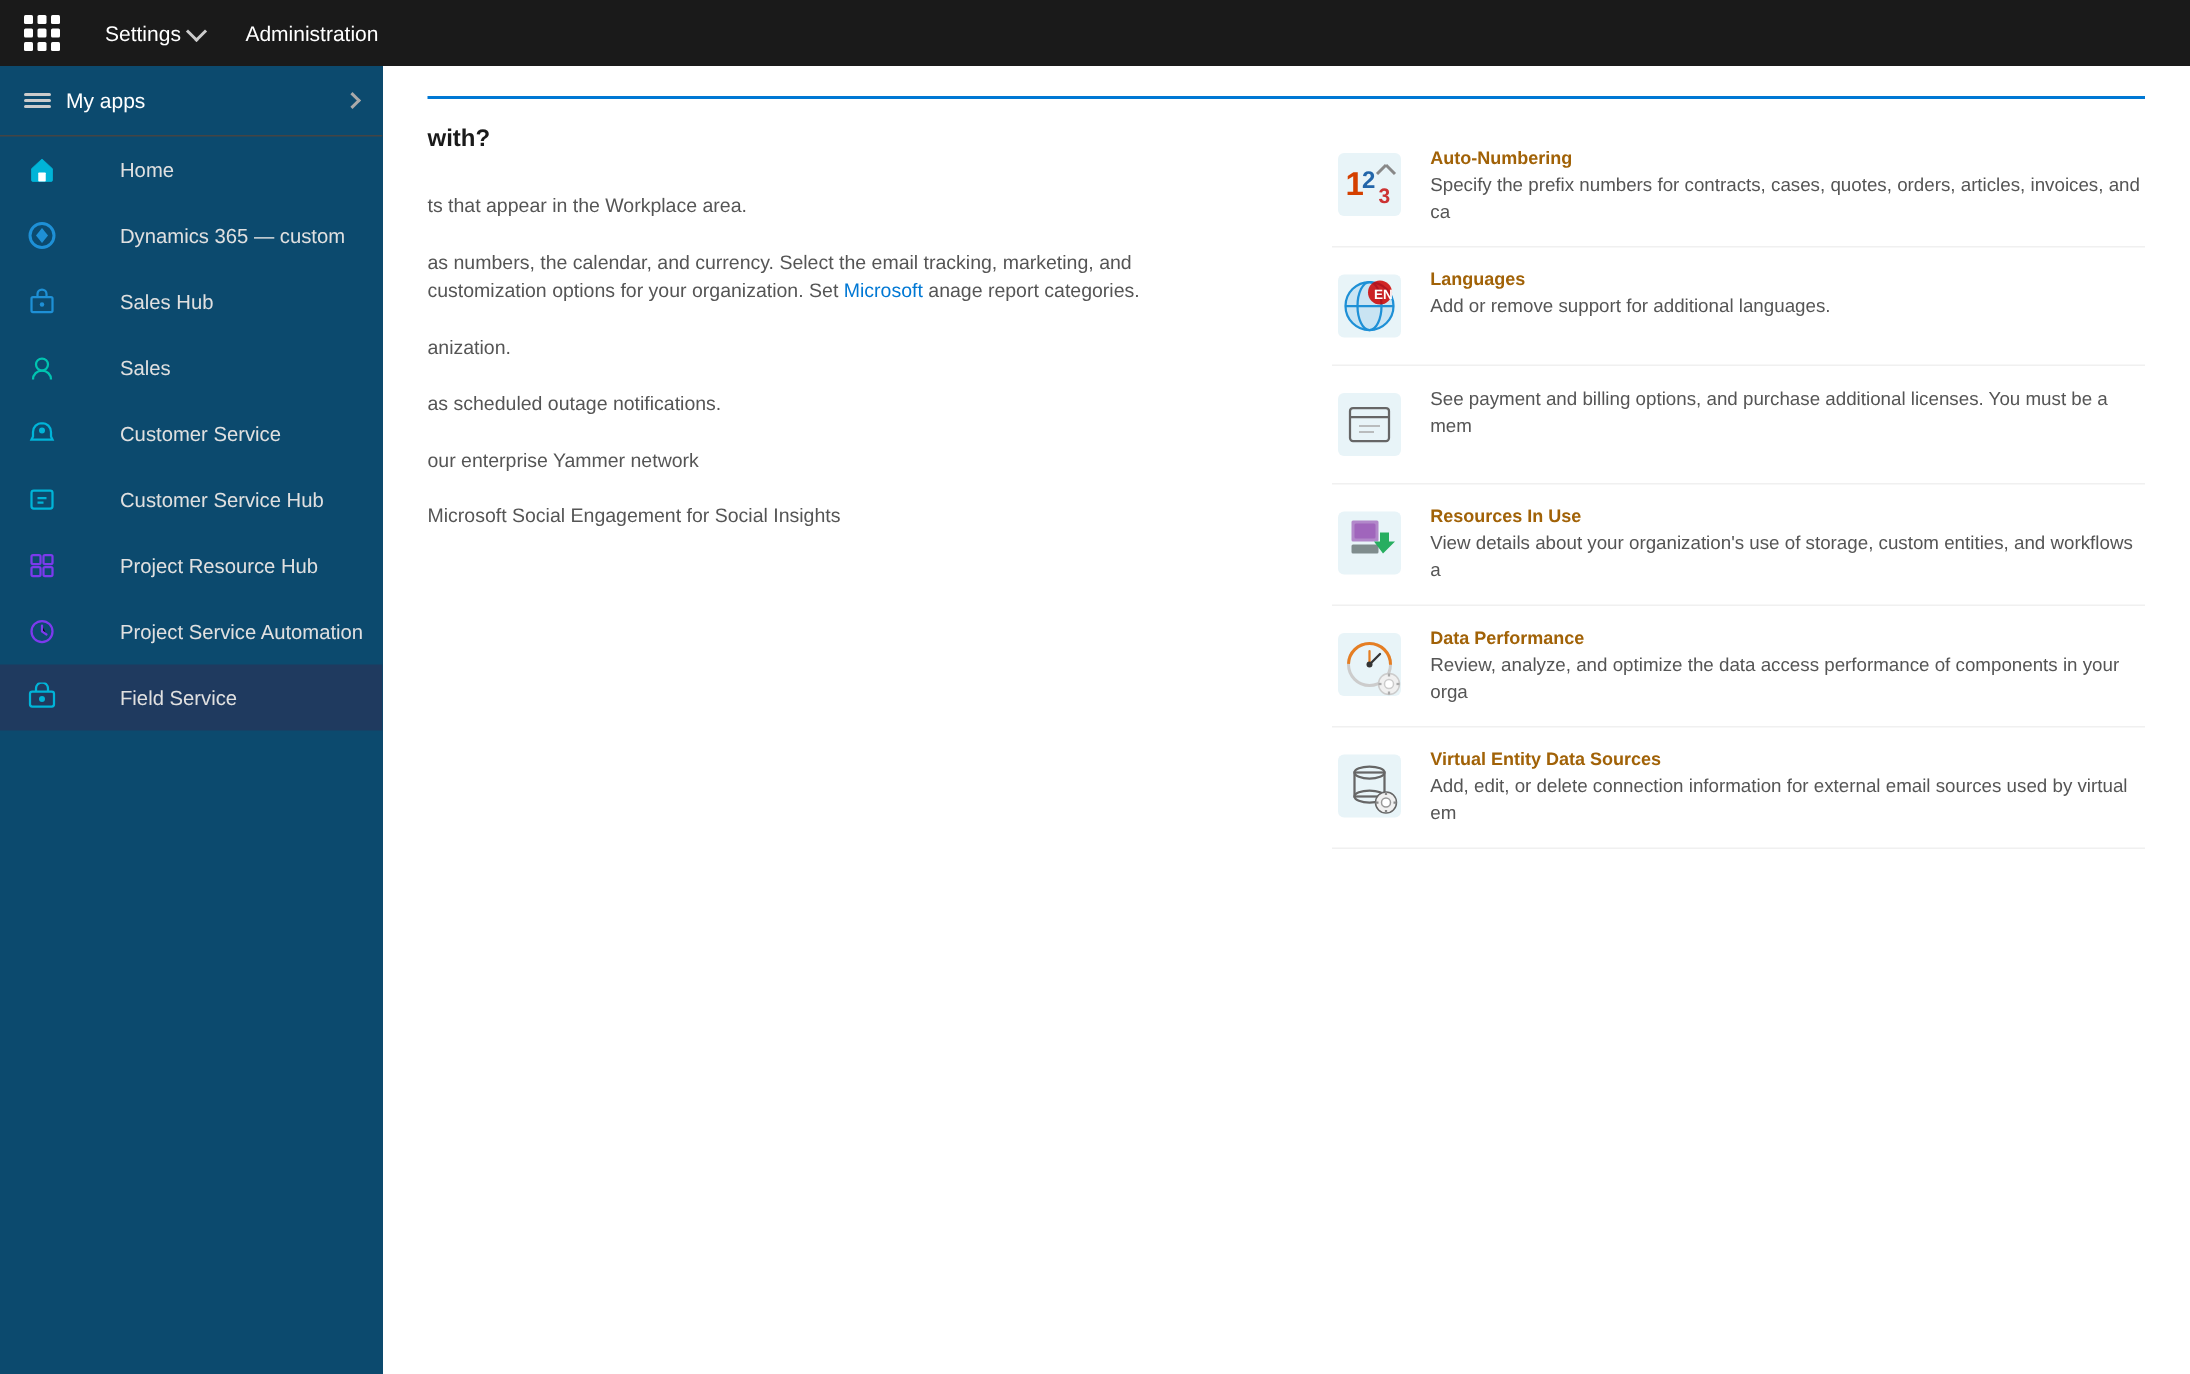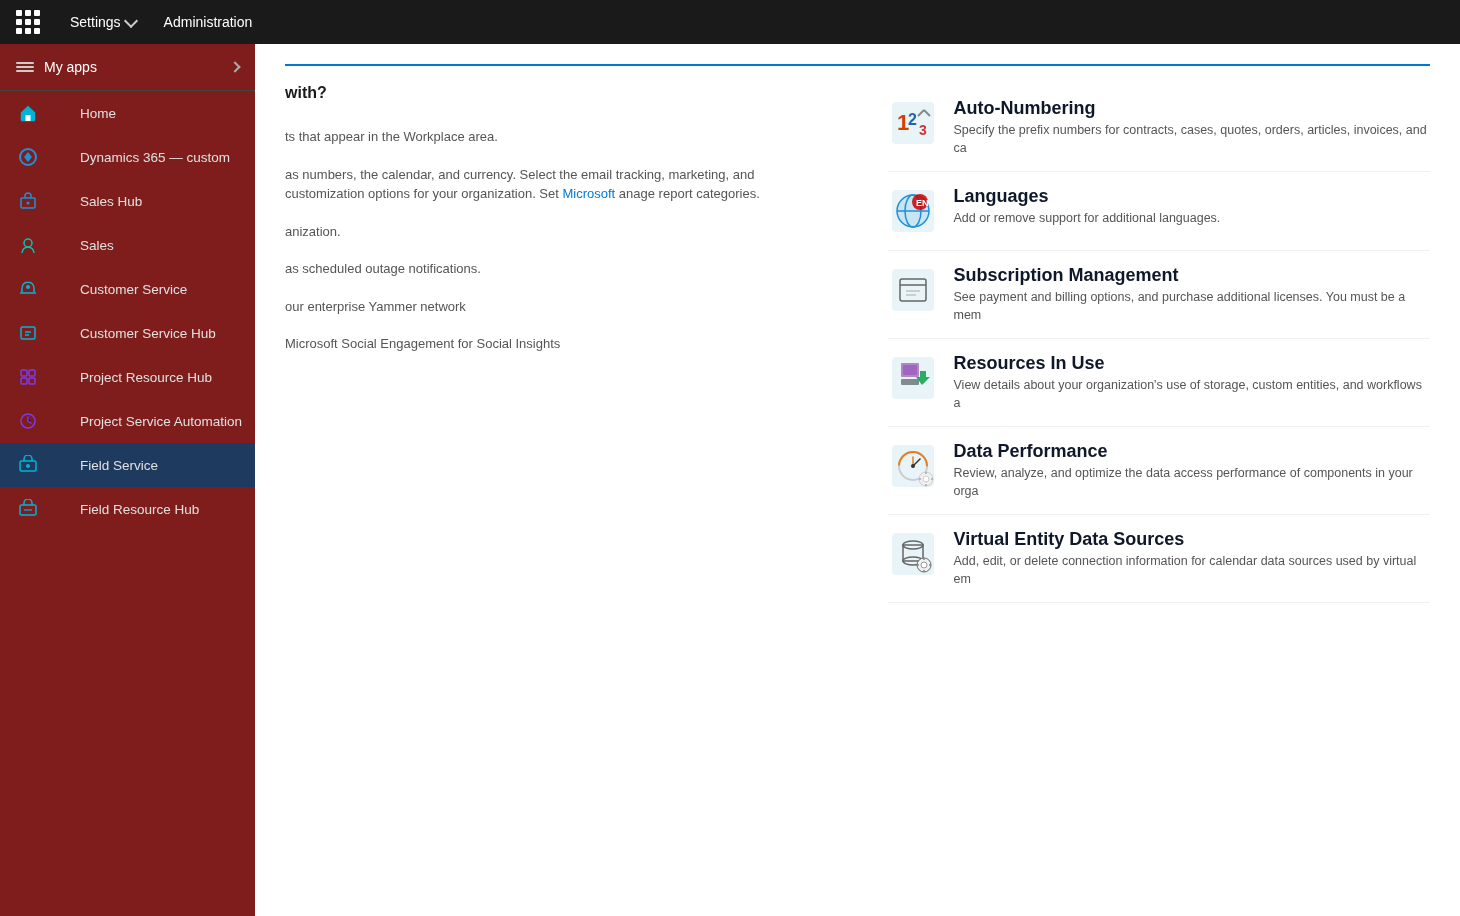--- a/index.html
+++ b/index.html
@@ -56,21 +56,21 @@
       transform: rotate(45deg);
       display: inline-block;
       margin-top: -3px;
     }
 
     
     .sidebar {
       position: fixed;
       top: 44px; left: 0; bottom: 0;
       width: 255px;
-      background: #7f1d1d;
+      background: #0c4a6e;
       display: flex;
       flex-direction: column;
       z-index: 50;
       overflow-y: auto;
     }
     .sidebar-header {
       display: flex; align-items: center; justify-content: space-between;
       padding: 14px 16px;
       border-bottom: 1px solid #444;
     }
@@ -149,23 +149,23 @@
       border-bottom: 1px solid #f0f0f0;
       gap: 16px;
       cursor: pointer;
     }
     .card-icon-wrap {
       width: 50px; height: 50px;
       flex-shrink: 0;
       display: flex; align-items: center; justify-content: center;
     }
     .card-text h3 {
-      font-size: 18px;
+      font-size: 12px;
       font-weight: 600;
-      color: #0f172a;
+      color: #a16207;
       margin-bottom: 3px;
     }
     .card-text p {
       font-size: 12.5px;
       color: #555;
       line-height: 1.4;
     }
 
     
     svg { display: block; }
@@ -320,31 +320,20 @@
       <svg width="20" height="20" viewBox="0 0 20 20">
         <rect x="2" y="6" width="16" height="10" rx="1.5" fill="none" stroke="#00b4d8" stroke-width="1.5"></rect>
         <path d="M6 6V4a4 4 0 018 0v2" fill="none" stroke="#00b4d8" stroke-width="1.5"></path>
         <circle cx="10" cy="11" r="2" fill="#00b4d8"></circle>
       </svg>
     </div>
     <span class="sidebar-item-label">Field Service</span>
 
   </div>
 
-  <div class="sidebar-item">
-    <div class="sidebar-item-icon">
-      <svg width="20" height="20" viewBox="0 0 20 20">
-        <rect x="2" y="6" width="16" height="10" rx="1.5" fill="none" stroke="#00b4d8" stroke-width="1.5"></rect>
-        <path d="M6 6V4a4 4 0 018 0v2" fill="none" stroke="#00b4d8" stroke-width="1.5"></path>
-        <line x1="6" y1="11" x2="14" y2="11" stroke="#00b4d8" stroke-width="1.2"></line>
-      </svg>
-    </div>
-    <span class="sidebar-item-label">Field Resource Hub</span>
-
-  </div>
 </div>
 
 <div class="main-content">
   <hr class="divider">
 
   <div style="display: flex; gap: 60px;">
 
     <div style="flex: 1; min-width: 0;">
       <p class="section-title-partial" style="font-size:16px; font-weight:600; color:#1a1a1a; margin-bottom:25px;">with?</p>
 
@@ -408,21 +397,20 @@
         <div class="card-icon-wrap">
           <svg width="46" height="46" viewBox="0 0 46 46">
             <rect x="2" y="2" width="42" height="42" rx="4" fill="#e8f4f8"></rect>
             <rect x="10" y="12" width="26" height="22" rx="2" fill="none" stroke="#666" stroke-width="1.5"></rect>
             <line x1="10" y1="18" x2="36" y2="18" stroke="#666" stroke-width="1.5"></line>
             <line x1="16" y1="24" x2="30" y2="24" stroke="#aaa" stroke-width="1"></line>
             <line x1="16" y1="28" x2="26" y2="28" stroke="#aaa" stroke-width="1"></line>
           </svg>
         </div>
         <div class="card-text">
-          <h3>Subscription Management</h3>
           <p>See payment and billing options, and purchase additional licenses. You must be a mem</p>
         </div>
       </div>
 
       <div class="card-row">
         <div class="card-icon-wrap">
           <svg width="46" height="46" viewBox="0 0 46 46">
             <rect x="2" y="2" width="42" height="42" rx="4" fill="#e8f4f8"></rect>
 
             <rect x="11" y="8" width="18" height="14" rx="1" fill="#9b59b6" opacity="0.7"></rect>
@@ -475,18 +463,18 @@
             <circle cx="34" cy="34" r="7" fill="#f0f0f0" stroke="#666" stroke-width="1"></circle>
             <circle cx="34" cy="34" r="3" fill="#fff" stroke="#999" stroke-width="1"></circle>
             <line x1="34" y1="27" x2="34" y2="29" stroke="#888" stroke-width="1.5"></line>
             <line x1="34" y1="39" x2="34" y2="41" stroke="#888" stroke-width="1.5"></line>
             <line x1="27" y1="34" x2="29" y2="34" stroke="#888" stroke-width="1.5"></line>
             <line x1="39" y1="34" x2="41" y2="34" stroke="#888" stroke-width="1.5"></line>
           </svg>
         </div>
         <div class="card-text">
           <h3>Virtual Entity Data Sources</h3>
-          <p>Add, edit, or delete connection information for calendar data sources used by virtual em</p>
+          <p>Add, edit, or delete connection information for external email sources used by virtual em</p>
         </div>
       </div>
     </div>
   </div>
 </div>
 
 </body></html>

